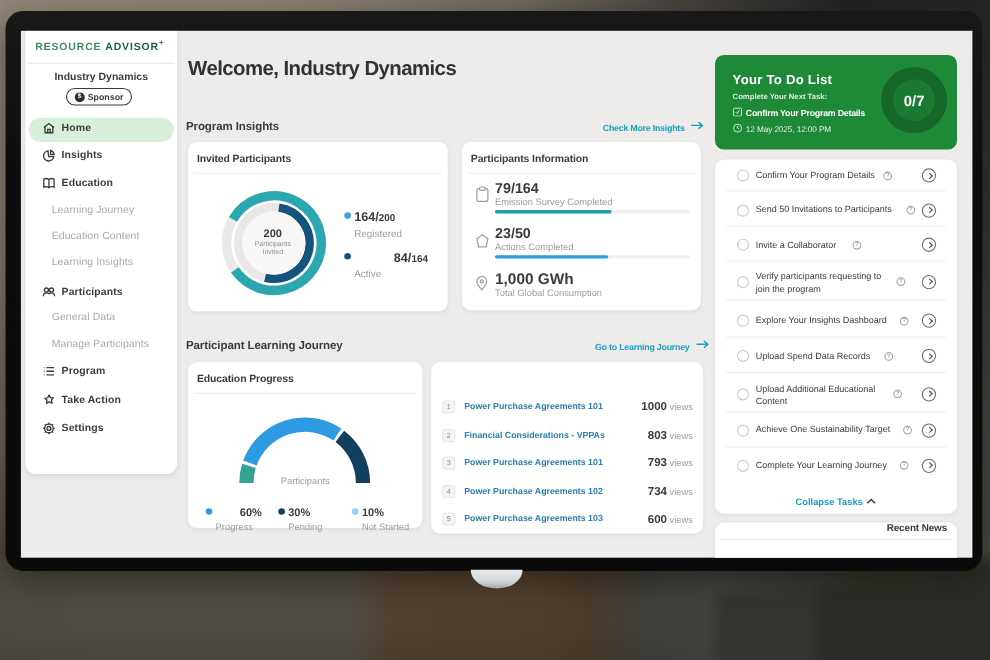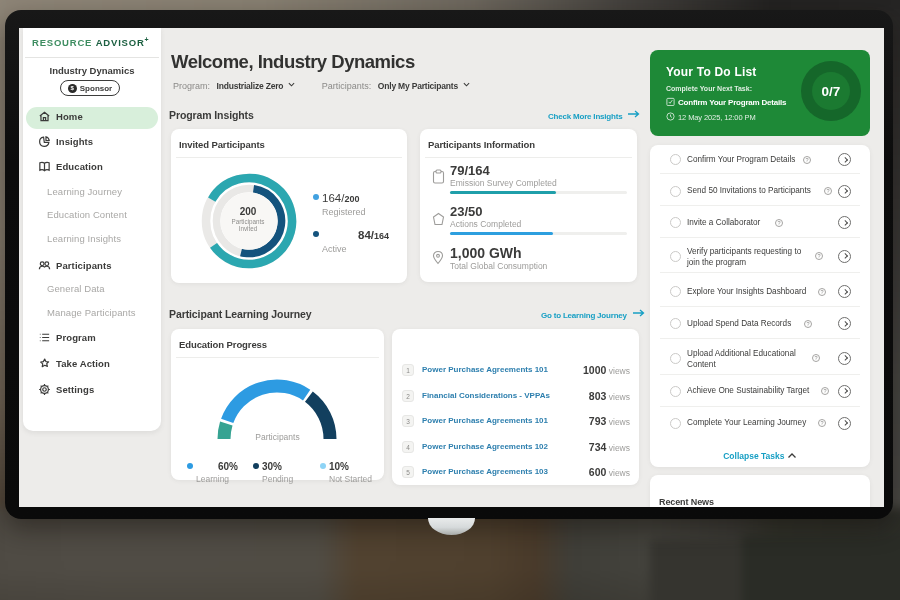--- a/index.html
+++ b/index.html
@@ -145,46 +145,39 @@
           <svg class="ic" viewBox="0 0 14 14">
             <circle cx="7" cy="7" r="1.9"></circle>
             <circle cx="7" cy="7" r="4.2"></circle>
             <path d="M7 1.2 V2.8 M7 11.2 V12.8 M1.2 7 H2.8 M11.2 7 H12.8 M2.9 2.9 L4 4 M10 10 L11.1 11.1 M11.1 2.9 L10 4 M4 10 L2.9 11.1"></path>
           </svg>
           <div class="tx">Settings</div>
         </div>
       </div>
 
       <div class="welcome">Welcome, Industry Dynamics</div>
-      <div class="ddrow">Program: <b>Industrialize Zero</b><svg class="chev" viewBox="0 0 8 8">
-          <path d="M1 2.5 L4 5.5 L7 2.5" stroke="#3b3b3a" fill="none" stroke-width="1.2"></path>
-        </svg>
-        <span style="margin-left:24px;">Participants: <b>Only My Participants</b><svg class="chev" viewBox="0 0 8 8">
-            <path d="M1 2.5 L4 5.5 L7 2.5" stroke="#3b3b3a" fill="none" stroke-width="1.2"></path>
-          </svg></span>
-      </div>
       <div class="sechead" style="left:150px; top:81px;">Program Insights</div>
       <div class="seclink" style="left:529px; top:83px;">Check More Insights <svg class="arrow-r" width="12" height="8" viewBox="0 0 12 8">
           <path d="M0 4 H10 M7 1 L10.5 4 L7 7" stroke="#179fc4" fill="none" stroke-width="1.3"></path>
         </svg></div>
 
       <div class="card" id="card1" style="left:152px; top:101px; width:236px; height:154px;">
         <div class="chead">Invited Participants</div>
         <svg class="abs" style="left:28px; top:42px;" width="100" height="100" viewBox="0 0 100 100">
           <circle cx="50" cy="50" r="43" fill="none" stroke="#eae9e7" stroke-width="8.5"></circle>
           <circle cx="50" cy="50" r="43" fill="none" stroke="#2ba7b0" stroke-width="8.5" stroke-dasharray="221.5 48.7" transform="rotate(-150 50 50)"></circle>
           <circle cx="50" cy="50" r="32.5" fill="none" stroke="#e9e8e6" stroke-width="7.6"></circle>
           <circle cx="50" cy="50" r="32.5" fill="none" stroke="#14537d" stroke-width="7.6" stroke-dasharray="105.5 98.7" transform="rotate(-82 50 50)"></circle>
           <circle cx="50" cy="50" r="28.6" fill="#f8f7f5"></circle>
           <text x="49" y="44" text-anchor="middle" font-size="10" font-weight="bold" fill="#3b3b3a">200</text>
           <text x="49" y="53" text-anchor="middle" font-size="6.3" fill="#8f8e8c">Participants</text>
           <text x="49" y="60" text-anchor="middle" font-size="6.3" fill="#8f8e8c">Invited</text>
         </svg>
         <div class="abs" style="left:142px; top:59px;">
-          <span style="display:inline-block; width:6px; height:6px; border-radius:50%; background:#41a1e0; vertical-align:2px; margin-right:3px;"></span><span style="font-size:11.5px; font-weight:normal; color:#3b3b3a;">164/</span><span style="font-size:9px; font-weight:bold; color:#3b3b3a;">200</span>
+          <span style="display:inline-block; width:6px; height:6px; border-radius:50%; background:#41a1e0; vertical-align:2px; margin-right:3px;"></span><span style="font-size:11.5px; font-weight:bold; color:#3b3b3a;">164/</span><span style="font-size:9px; font-weight:bold; color:#3b3b3a;">200</span>
           <div style="font-size:9px; color:#9d9c9a; margin:1px 0 0 9px;">Registered</div>
         </div>
         <div class="abs" style="left:142px; top:96px;">
           <span style="display:inline-block; width:6px; height:6px; border-radius:50%; background:#14537d; vertical-align:2px; margin-right:3px;"></span><span style="font-size:11.5px; font-weight:bold; color:#3b3b3a;padding-left:36px;">84/</span><span style="font-size:9px; font-weight:bold; color:#3b3b3a;">164</span>
           <div style="font-size:9px; color:#9d9c9a; margin:1px 0 0 9px;">Active</div>
         </div>
       </div>
 
       <div class="card" id="card2" style="left:401px; top:101px; width:217px; height:153px;">
         <div class="chead">Participants Information</div>
@@ -216,21 +209,21 @@
         </svg></div>
 
       <div class="card" id="card3" style="left:152px; top:301px; width:213px; height:151px;">
         <div class="chead">Education Progress</div>
         <svg class="abs" style="left:39px; top:48px;" width="134" height="64" viewBox="0 0 134 64">
           <path d="M14 62 A53 53 0 0 1 16.31 46.5" fill="none" stroke="#36a392" stroke-width="13"></path>
           <path d="M17.2 43.87 A53 53 0 0 1 96.64 18.06" fill="none" stroke="#2d9be2" stroke-width="13"></path>
           <path d="M98.9 19.67 A53 53 0 0 1 120 62" fill="none" stroke="#123f5e" stroke-width="13"></path>
         </svg>
         <div class="abs" style="left:0; top:103px; width:213px; text-align:center; font-size:8.5px; color:#9d9c9a;">Participants</div>
-        <div class="abs" style="left:16px; top:127px;"><span style="display:inline-block;width:6px;height:6px;border-radius:50%;background:#2d9be2;vertical-align:1px;margin-right:3px;"></span><span style="font-size:10px;font-weight:bold;color:#3b3b3a;padding-left:22px;">60%</span><div style="font-size:8.5px;color:#9d9c9a;margin-left:9px;">Learning</div></div>
+        <div class="abs" style="left:16px; top:127px;"><span style="display:inline-block;width:6px;height:6px;border-radius:50%;background:#2d9be2;vertical-align:1px;margin-right:3px;"></span><span style="font-size:10px;font-weight:bold;color:#3b3b3a;padding-left:22px;">60%</span><div style="font-size:8.5px;color:#9d9c9a;margin-left:9px;">Progress</div></div>
         <div class="abs" style="left:82px; top:127px;"><span style="display:inline-block;width:6px;height:6px;border-radius:50%;background:#123f5e;vertical-align:1px;margin-right:3px;"></span><span style="font-size:10px;font-weight:bold;color:#3b3b3a;">30%</span><div style="font-size:8.5px;color:#9d9c9a;margin-left:9px;">Pending</div></div>
         <div class="abs" style="left:149px; top:127px;"><span style="display:inline-block;width:6px;height:6px;border-radius:50%;background:#8ed4f6;vertical-align:1px;margin-right:3px;"></span><span style="font-size:10px;font-weight:bold;color:#3b3b3a;">10%</span><div style="font-size:8.5px;color:#9d9c9a;margin-left:9px;">Not Started</div></div>
       </div>
 
       <div class="card" id="card4" style="left:373px; top:301px; width:247px; height:156px;">
         <div class="lrow" style="top:32px;">
           <span class="lnum">1</span>
           <span class="llink">Power Purchase Agreements 101</span>
           <span class="lviews"><b>1000</b> views</span>
         </div>
@@ -326,17 +319,17 @@
           <span class="tchk" style="top:10.8px;"></span>
           <span class="ttx" style="top:11.3px;">Complete Your Learning Journey</span>
           <span class="tq" style="left:158px; top:12.3px;">?</span>
           <span class="tgo" style="top:9.8px;"></span>
         </div>
         <div class="abs" style="left:0; top:306px; width:220px; text-align:center; font-size:8.5px; font-weight:bold; color:#179fc4;">Collapse Tasks <svg width="10" height="7" viewBox="0 0 10 7" style="vertical-align:0;">
             <path d="M1.5 5.5 L5 2 L8.5 5.5" stroke="#3b3b3a" fill="none" stroke-width="1.3"></path>
           </svg></div>
       </div>
       <div class="card" id="news" style="left:631px; top:447px; width:220px; height:60px;">
-        <div class="chead" style="padding:22px 4px 5px 4px; font-size:9px;">Recent News</div>
+        <div class="chead" style="padding:0 4px 5px 4px; font-size:9px;text-align:right;">Recent News</div>
       </div>
     </div>
   </div>
   <div id="stand"></div>
 
 </body></html>

